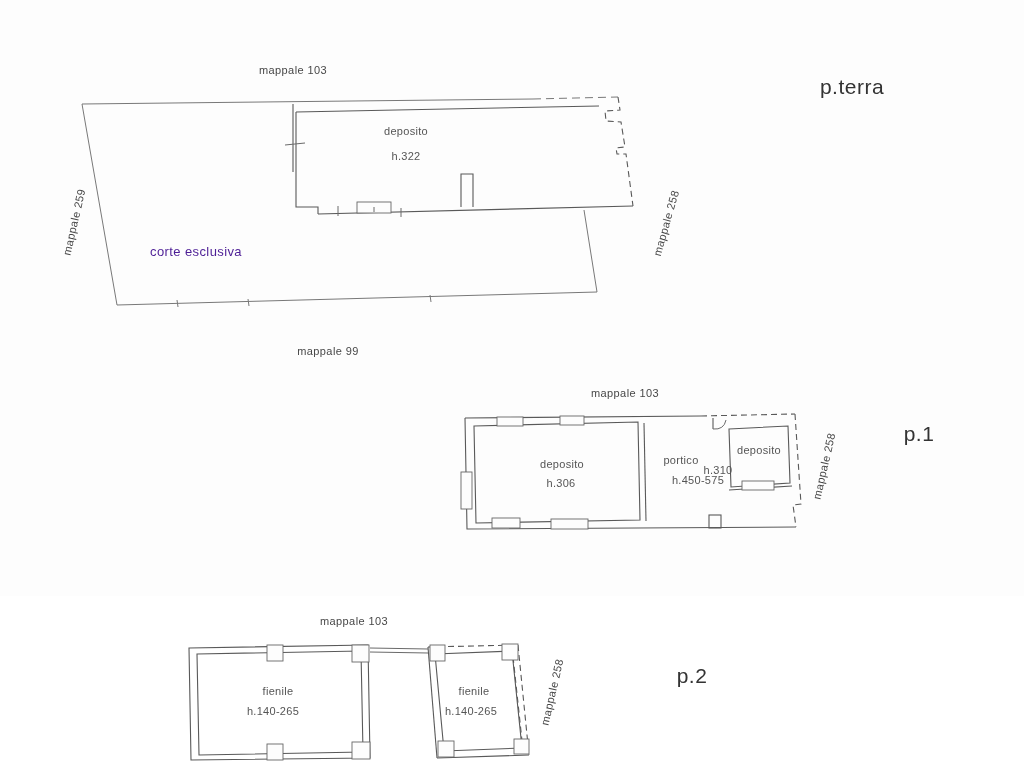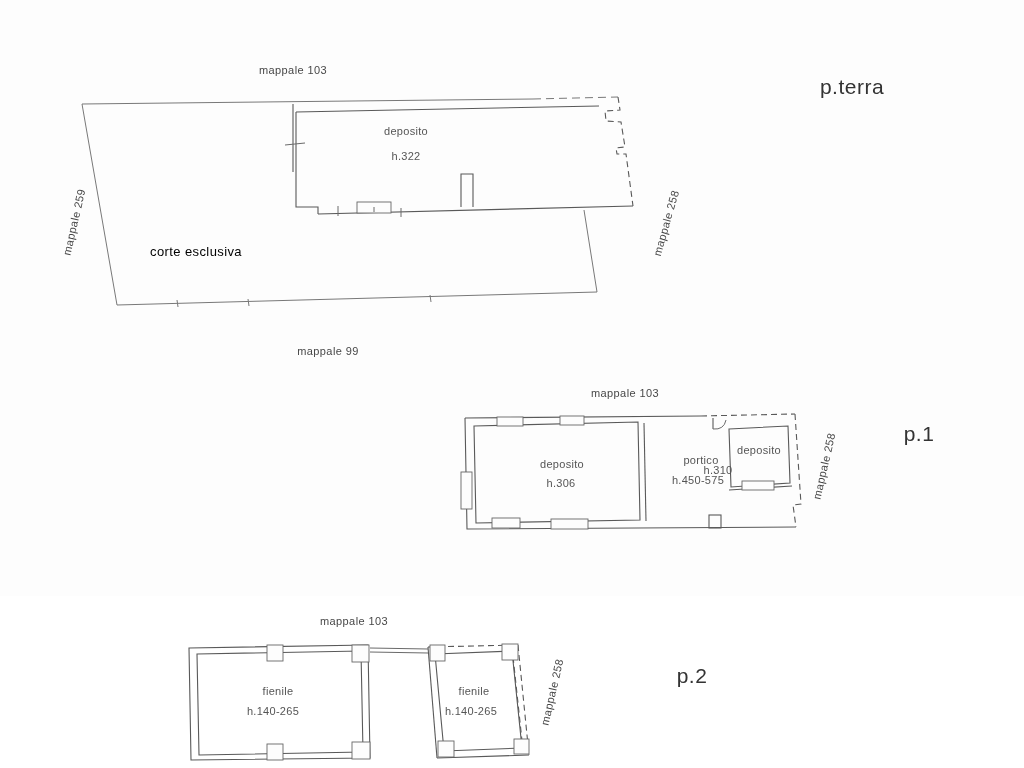--- a/index.html
+++ b/index.html
@@ -18,21 +18,21 @@
   .lbl{
     position:absolute;
     transform:translate(-50%,-50%);
     color:#3f3f3f;
     white-space:nowrap;
     user-select:none;
   }
   .lbl.mappale{font-size:11px;letter-spacing:0.4px;color:#474747;}
   .lbl.floor{font-size:21px;color:#333;letter-spacing:0.5px;}
   .lbl.room{font-size:11px;color:#555;letter-spacing:0.3px;}
-  .lbl.courtyard{font-size:13px;color:#000000;letter-spacing:0.4px;}
+  .lbl.courtyard{font-size:13px;color:#4c1d95;letter-spacing:0.4px;}
   .rot{transform:translate(-50%,-50%) rotate(-77deg);}
   .rot74{transform:translate(-50%,-50%) rotate(-74deg);}
   .parcel{stroke:#787878;stroke-width:1;fill:none;}
   .wall{stroke:#595959;stroke-width:1.1;fill:none;}
   .wall2{stroke:#6a6a6a;stroke-width:1;fill:none;}
   .dash{stroke-dasharray:8,5;}
   .dash2{stroke-dasharray:6,4;}
   .open{fill:#fdfdfd;stroke:#666;stroke-width:0.9;}
 </style>
 </head>
@@ -140,21 +140,21 @@
   <div class="lbl courtyard" style="left:196px;top:251px;">corte esclusiva</div>
   <div class="lbl room" style="left:406px;top:131px;">deposito</div>
   <div class="lbl room" style="left:406px;top:156px;">h.322</div>
   <div class="lbl mappale" style="left:328px;top:327px;margin-top:24px;">mappale 99</div>
 
   <div class="lbl mappale" style="left:625px;top:393px;">mappale 103</div>
   <div class="lbl floor" style="left:919px;top:410px;margin-top:24px;">p.1</div>
   <div class="lbl mappale rot" style="left:824px;top:466px;">mappale 258</div>
   <div class="lbl room" style="left:562px;top:464px;">deposito</div>
   <div class="lbl room" style="left:561px;top:483px;">h.306</div>
-  <div class="lbl room" style="left:681px;top:460px;margin-left:20px;">portico</div>
+  <div class="lbl room" style="left:681px;top:460px;">portico</div>
   <div class="lbl room" style="left:678px;top:480px;padding-left:40px;">h.450-575</div>
   <div class="lbl room" style="left:759px;top:450px;">deposito</div>
   <div class="lbl room" style="left:718px;top:470px;">h.310</div>
 
   <div class="lbl mappale" style="left:354px;top:621px;">mappale 103</div>
   <div class="lbl floor" style="left:692px;top:676px;">p.2</div>
   <div class="lbl mappale rot" style="left:552px;top:692px;">mappale 258</div>
   <div class="lbl room" style="left:278px;top:691px;">fienile</div>
   <div class="lbl room" style="left:273px;top:711px;">h.140-265</div>
   <div class="lbl room" style="left:474px;top:691px;">fienile</div>

